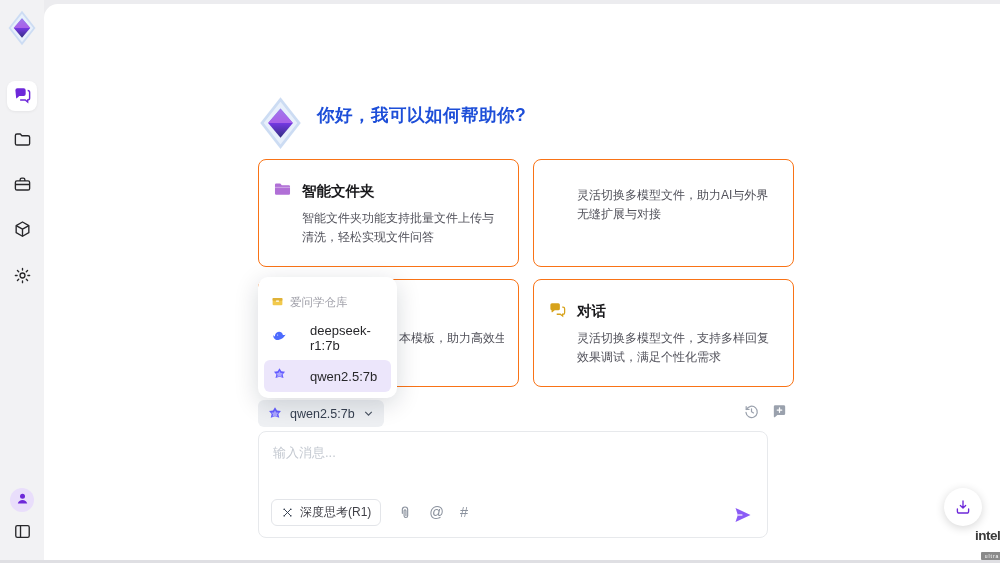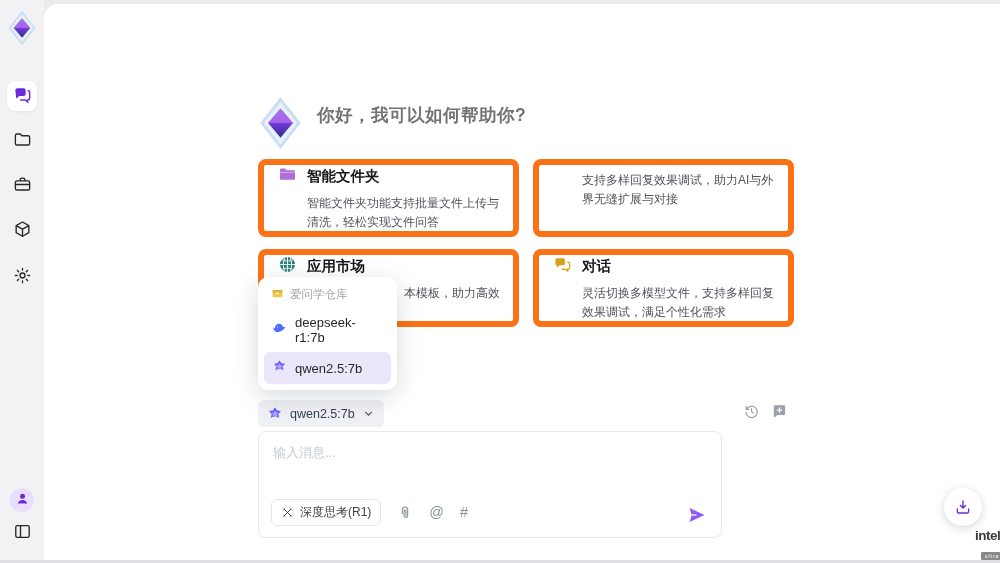--- a/index.html
+++ b/index.html
@@ -19,62 +19,62 @@
                 background:#e9defb; display:flex; align-items:center; justify-content:center; }
   .avatar-btn svg { width:15px; height:15px; }
   .bottom-strip { position:absolute; left:0; right:0; bottom:0; height:3px; background:#dfdfe3; }
   
   .main { position:absolute; left:44px; top:4px; right:0; bottom:3px; background:#ffffff;
           border-top-left-radius:14px; }
   .column { position:absolute; left:214px; top:0; width:536px; height:100%; }
   
   .welcome { position:absolute; left:0; top:92px; display:flex; align-items:center; }
   .welcome .w-logo { width:45px; height:54px; }
-  .welcome h1 { font-size:17.5px; font-weight:700; color:#737373; margin:0 0 16px 14px; letter-spacing:.5px; }
+  .welcome h1 { font-size:17.5px; font-weight:700; color:#1d4ed8; margin:0 0 16px 14px; letter-spacing:.5px; }
   
   .cards { position:absolute; left:0; top:155px; width:536px; display:grid;
            grid-template-columns:261px 261px; column-gap:14px; row-gap:12px; }
-  .card { border:6px solid #f97316; border-radius:8px; background:#fff; padding:0 14px; min-height:74px; cursor:pointer; }
+  .card { border:1px solid #f97316; border-radius:8px; background:#fff; padding:20px 14px; min-height:74px; cursor:pointer; }
   .card-head { display:flex; align-items:center; gap:10px; }
   .card-head svg { width:19px; height:19px; flex:0 0 auto; }
   .card-title { font-size:14.5px; font-weight:700; color:#18181b; }
   .card-desc { font-size:12px; color:#52525b; line-height:1.55; margin:6px 0 0 29px; }
   .card-apps .card-desc { margin-left:126px; white-space:nowrap; overflow:hidden; }
   
   .selector-row { position:absolute; left:0; top:396px; width:536px; height:27px; }
   .model-selector { display:inline-flex; align-items:center; gap:7px; height:27px;
                     background:#eef0f3; border-radius:6px; padding:0 9px; cursor:pointer; }
   .model-selector svg.m-ic { width:16px; height:16px; }
   .model-selector .m-label { font-size:12.5px; color:#374151; }
   .model-selector svg.chev { width:13px; height:13px; }
   .bar-icons { position:absolute; right:6px; top:3px; display:flex; gap:11px; align-items:center; }
   .bar-icons .ic-btn { width:17px; height:17px; cursor:pointer; }
   .bar-icons svg { width:17px; height:17px; }
   
-  .composer { position:absolute; left:0; top:427px; width:464px; height:107px;
+  .composer { position:absolute; left:0; top:427px; width:510px; height:107px;
               border:1px solid #e7e9ec; border-radius:8px; background:#fff;text-decoration:underline; }
   .composer textarea { position:absolute; left:4px; top:4px; width:520px; height:52px; border:none; outline:none;
               resize:none; font-family:"Liberation Sans",sans-serif; font-size:13px; color:#374151;
               padding:8px 10px; background:transparent; }
   .composer textarea::placeholder { color:#c4c9d1; }
   .tools-row { position:absolute; left:12px; bottom:11px; display:flex; align-items:center; gap:16px; }
   .pill { display:flex; align-items:center; gap:6px; border:1px solid #e3e5e9; border-radius:6px;
           padding:4px 9px; font-size:12px; color:#3f3f46; background:#fff; cursor:pointer; }
   .pill svg { width:13px; height:13px; }
   .tool-ic { width:16px; height:16px; cursor:pointer; color:#8b929e; display:flex; align-items:center; justify-content:center; }
   .tool-ic svg { width:16px; height:16px; }
   .glyph-ic { font-size:14.5px; color:#8b929e; line-height:1; cursor:pointer; }
   .send-btn { position:absolute; right:14px; bottom:12px; width:20px; height:20px; cursor:pointer; }
   .send-btn svg { width:20px; height:20px; }
   
   .dropdown { position:absolute; left:0; top:273px; width:139px; background:#fff; border-radius:10px;
               box-shadow:0 6px 24px rgba(15,23,42,.16); padding:6px; z-index:20; }
-  .dd-header { display:flex; align-items:center; gap:6px; padding:4px 7px 6px; font-size:11.5px; color:#a1a1aa; }
+  .dd-header { display:flex; align-items:center; gap:6px; padding:4px 7px 6px; font-size:11.5px; color:#a1a1aa;margin-top:8px; }
   .dd-header svg { width:13px; height:13px; }
-  .dd-item { display:flex; align-items:center; gap:8px; padding:7px 8px; border-radius:6px;
+  .dd-item { display:flex; align-items:center; gap:23px; padding:7px 8px; border-radius:6px;
              font-size:13px; color:#27272a; cursor:pointer; }
   .dd-item svg { width:15px; height:15px; flex:0 0 auto; }
   .dd-item.selected { background:#ece6fb; }
   
   .fab { position:absolute; left:900px; top:484px; width:38px; height:38px; border-radius:50%;
          background:#fff; box-shadow:0 2px 10px rgba(0,0,0,.16); display:flex; align-items:center;
          justify-content:center; cursor:pointer; }
   .fab svg { width:18px; height:18px; }
   .intel { position:absolute; left:886px; top:522px; width:90px; text-align:center; color:#3a3a3a; }
   .intel .iw { font-size:13.5px; font-weight:700; letter-spacing:-0.5px;padding-left:45px; }
@@ -191,21 +191,21 @@
                 <path fill="#b06fd6" d="M2.5 6A1.5 1.5 0 0 1 4 4.5h5.2l1.9 2.2H20A1.5 1.5 0 0 1 21.5 8.2V17A1.5 1.5 0 0 1 20 18.5H4A1.5 1.5 0 0 1 2.5 17z"></path>
                 <path fill="#ffffff" opacity="0.35" d="M2.5 8.6h19v1.6h-19z"></path>
               </svg>
           </span>
           <span class="card-title">智能文件夹</span>
         </div>
         <div class="card-desc">智能文件夹功能支持批量文件上传与清洗，轻松实现文件问答</div>
       </div>
 
       <div class="card">
-        <div class="card-desc">支持多样回复效果调试，助力AI与外界无缝扩展与对接</div>
+        <div class="card-desc">灵活切换多模型文件，助力AI与外界无缝扩展与对接</div>
       </div>
 
       <div class="card card-apps">
         <div class="card-head">
           <span>
             <svg viewBox="0 0 24 24">
                 <circle cx="12" cy="12" r="9.5" fill="#2a8077"></circle>
                 <path stroke="#e6f2ef" stroke-width="1.3" fill="none" d="M12 2.5v19M2.5 12h19M5 5.8c4.4 2.4 9.6 2.4 14 0M5 18.2c4.4-2.4 9.6-2.4 14 0M8.6 3.1c-2.4 5.7-2.4 12.1 0 17.8M15.4 3.1c2.4 5.7 2.4 12.1 0 17.8"></path>
               </svg>
           </span>

